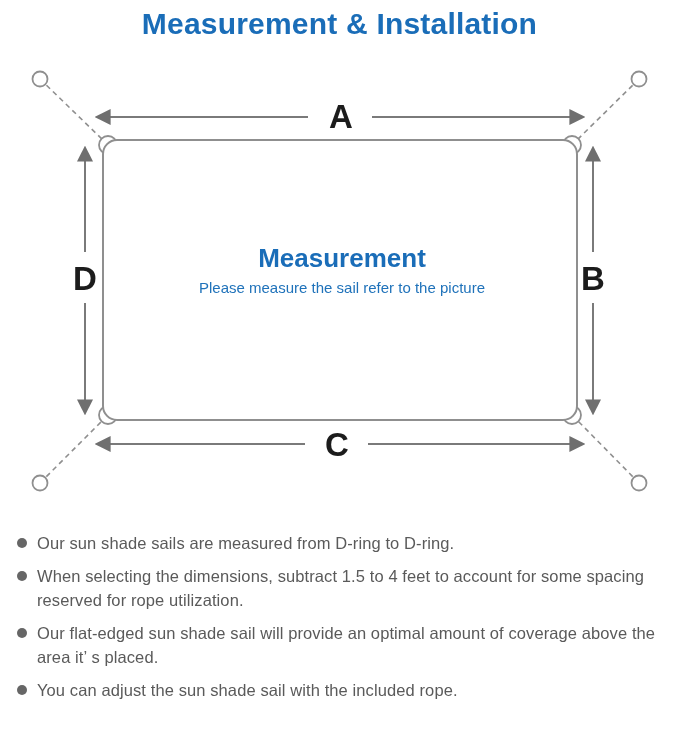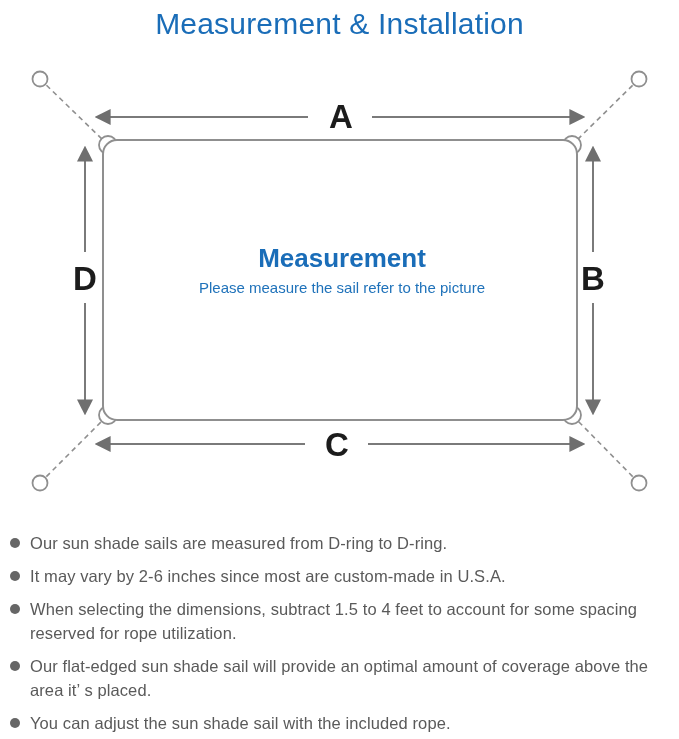--- a/index.html
+++ b/index.html
@@ -18,33 +18,33 @@
     height: 739px;
     background: #ffffff;
   }
   .title {
     margin: 0;
     padding-top: 5px;
     margin-bottom: 12px;
     line-height: 38px;
     text-align: center;
     font-size: 30px;
-    font-weight: normal;
+    font-weight: bold;
     color: #1a6db8;
     letter-spacing: 0.2px;
   }
   .diagram-svg {
     display: block;
     width: 679px;
     height: 460px;
   }
   .notes {
     list-style: none;
     margin: 16px 0 0 0;
-    padding: 0 14px 0 10px;
+    padding: 0 14px 0 17px;
   }
   .notes li {
     display: flex;
     align-items: flex-start;
     gap: 10px;
     margin-bottom: 9px;
   }
   .dot {
     flex: none;
     width: 10px;
@@ -124,24 +124,20 @@
     <text x="342" y="293" fill="#1f72ba" font-size="15" text-anchor="middle" font-family="Liberation Sans, DejaVu Sans, sans-serif">Please measure the sail refer to the picture</text>
   </svg>
 
   <ul class="notes">
     <li>
       <span class="dot"></span>
       <span class="note-text">Our sun shade sails are measured from D-ring to D-ring.</span>
     </li>
     <li>
       <span class="dot"></span>
-      <span class="note-text">It may vary by 2-6 inches since most are custom-made in U.S.A.</span>
-    </li>
-    <li>
-      <span class="dot"></span>
       <span class="note-text">When selecting the dimensions, subtract 1.5 to 4 feet to account for some spacing reserved for rope utilization.</span>
     </li>
     <li>
       <span class="dot"></span>
       <span class="note-text">Our flat-edged sun shade sail will provide an optimal amount of coverage above the area it’ s placed.</span>
     </li>
     <li>
       <span class="dot"></span>
       <span class="note-text">You can adjust the sun shade sail with the included rope.</span>
     </li>

